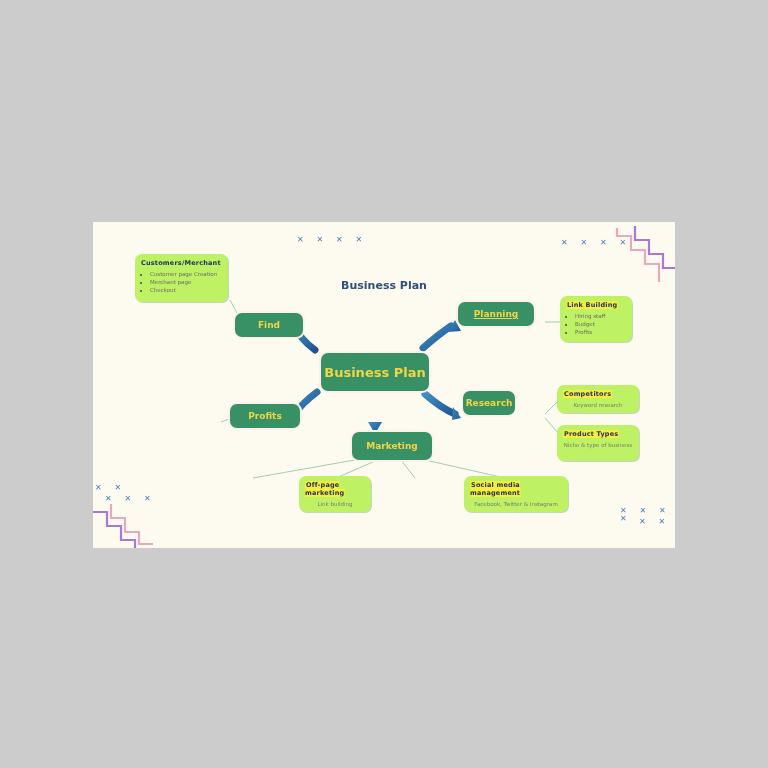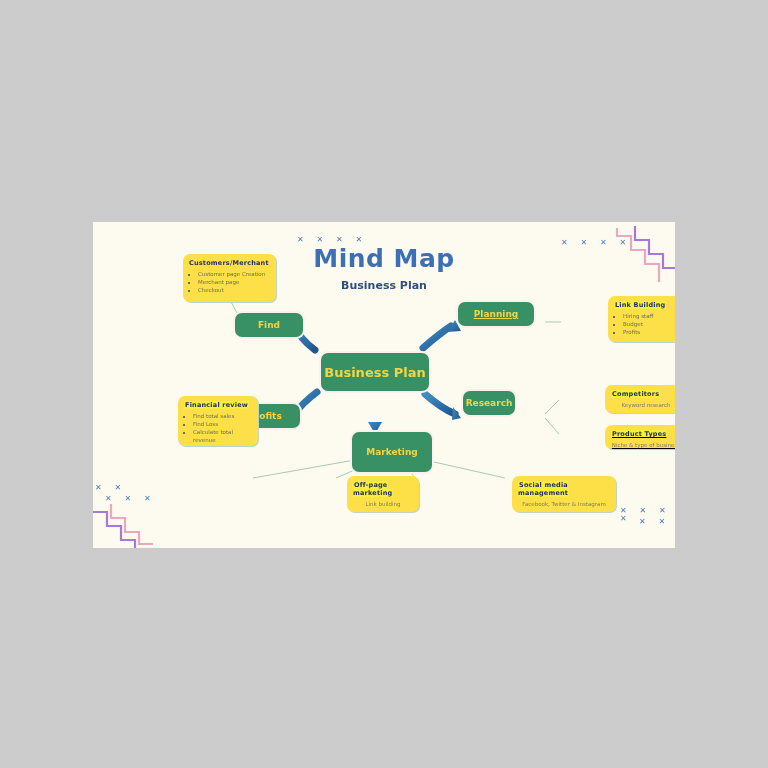--- a/index.html
+++ b/index.html
@@ -55,26 +55,25 @@
     display:flex;align-items:center;justify-content:center;
     text-align:center;
     box-shadow:0 0 0 2px #fdf0ee;
     box-sizing:border-box;
   }
   #n-center{font-size:13px;}
   .gbranch{font-size:9px;}
   
   .ycard{
     position:absolute;
-    background:#fde047;
+    background:#bef264;
     border-radius:7px;
     box-sizing:border-box;
     padding:5px 6px;
     box-shadow:1px 1px 0 0 #bcd6c8;
-    margin-left:48px;
   }
   .ycard .chead{
     color:#24305e;
     font-weight:bold;
     font-size:6.5px;
     letter-spacing:0.2px;
     margin-bottom:3px;
   }
   .ycard.centered .chead{}
   .ycard .chead span.hl{background:#f5ef3a;padding:0 1px;}
@@ -156,21 +155,20 @@
     </g>
   </svg>
 
   <div class="xmark" style="left:204px;top:14px;letter-spacing:5px;">✕ ✕ ✕ ✕</div>
   <div class="xmark" style="left:468px;top:17px;letter-spacing:5px;">✕ ✕ ✕ ✕</div>
   <div class="xmark" style="left:2px;top:262px;letter-spacing:5px;">✕ ✕</div>
   <div class="xmark" style="left:12px;top:273px;letter-spacing:5px;">✕ ✕ ✕</div>
   <div class="xmark" style="left:527px;top:285px;letter-spacing:5px;">✕ ✕ ✕ ✕</div>
   <div class="xmark" style="left:546px;top:296px;letter-spacing:5px;">✕ ✕</div>
 
-  <div id="title">Mind Map</div>
   <div id="subtitle">Business Plan</div>
 
   <div class="gnode" id="n-center" style="left:228px;top:131px;width:108px;height:38px;">
     <span>Business Plan</span>
   </div>
 
   <div class="gnode gbranch" style="left:142px;top:91px;width:68px;height:24px;">
     <span>Find</span>
   </div>
 
@@ -179,21 +177,21 @@
   </div>
 
   <div class="gnode gbranch" style="left:137px;top:182px;width:70px;height:24px;">
     <span>Profits</span>
   </div>
 
   <div class="gnode gbranch" style="left:370px;top:169px;width:52px;height:24px;">
     <span>Research</span>
   </div>
 
-  <div class="gnode gbranch" style="left:259px;top:210px;width:80px;height:40px;">
+  <div class="gnode gbranch" style="left:259px;top:210px;width:80px;height:28px;">
     <span>Marketing</span>
   </div>
 
   <div class="ycard" style="left:42px;top:32px;width:93px;height:48px;">
     <div class="chead">Customers/Merchant</div>
     <ul>
       <li>Customer page Creation</li>
       <li>Merchant page</li>
       <li>Checkout</li>
     </ul>
@@ -203,39 +201,29 @@
     <div class="chead">
       <span class="hl">Link Building</span>
     </div>
     <ul>
       <li>Hiring staff</li>
       <li>Budget</li>
       <li>Profits</li>
     </ul>
   </div>
 
-  <div class="ycard" style="left:37px;top:174px;width:80px;height:50px;">
-    <div class="chead">
-      <span class="hl">Financial review</span>
-    </div>
-    <ul>
-      <li>Find total sales</li>
-      <li>Find Loss</li>
-      <li>Calculate total revenue</li>
-    </ul>
-  </div>
 
   <div class="ycard centered" style="left:464px;top:163px;width:82px;height:28px;">
     <div class="chead">
       <span class="hl">Competitors</span>
     </div>
     <div class="cbody">Keyword research</div>
   </div>
 
-  <div class="ycard centered" style="left:464px;top:203px;width:82px;height:24px;text-decoration:underline;">
+  <div class="ycard centered" style="left:464px;top:203px;width:82px;height:36px;">
     <div class="chead">
       <span class="hl">Product Types</span>
     </div>
     <div class="cbody">Niche &amp; type of business</div>
   </div>
 
 
   <div class="ycard centered" style="left:206px;top:254px;width:72px;height:36px;">
     <div class="chead">
       <span class="hl">Off-page marketing</span>

